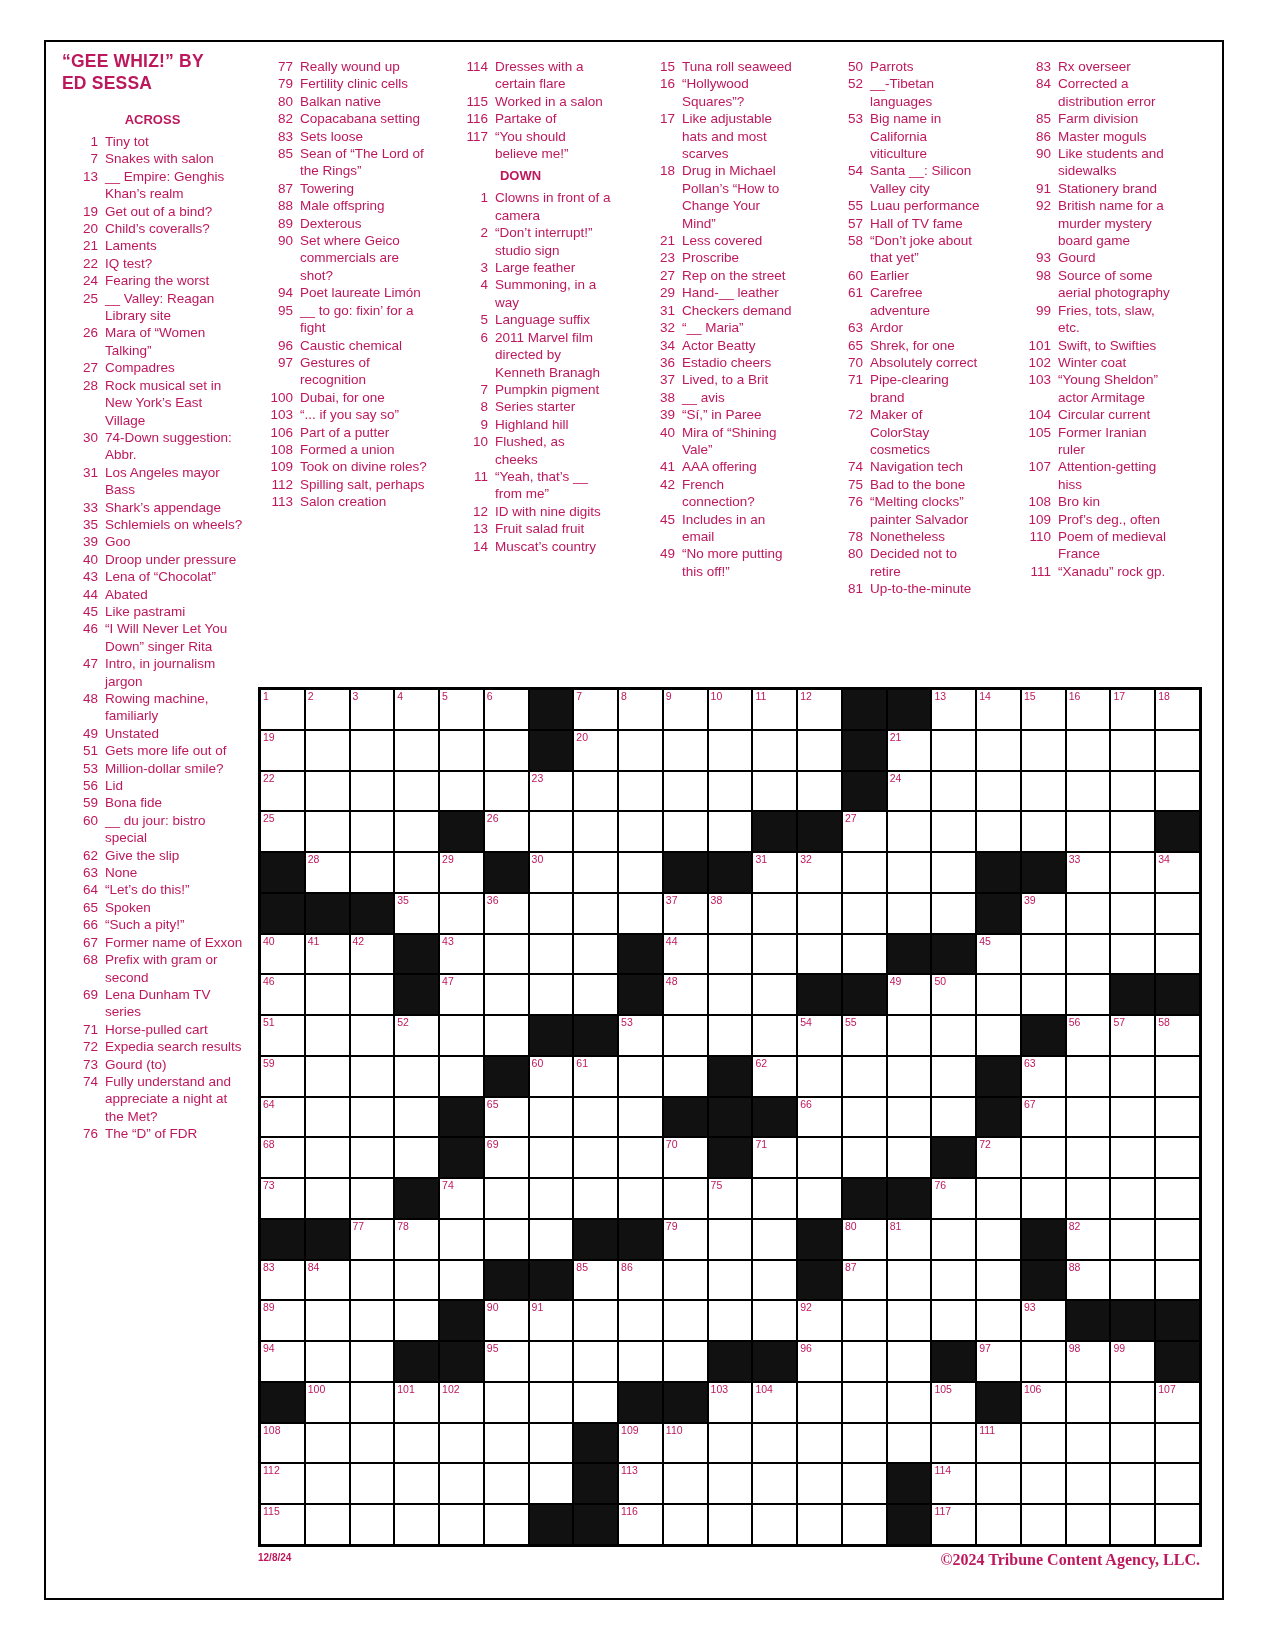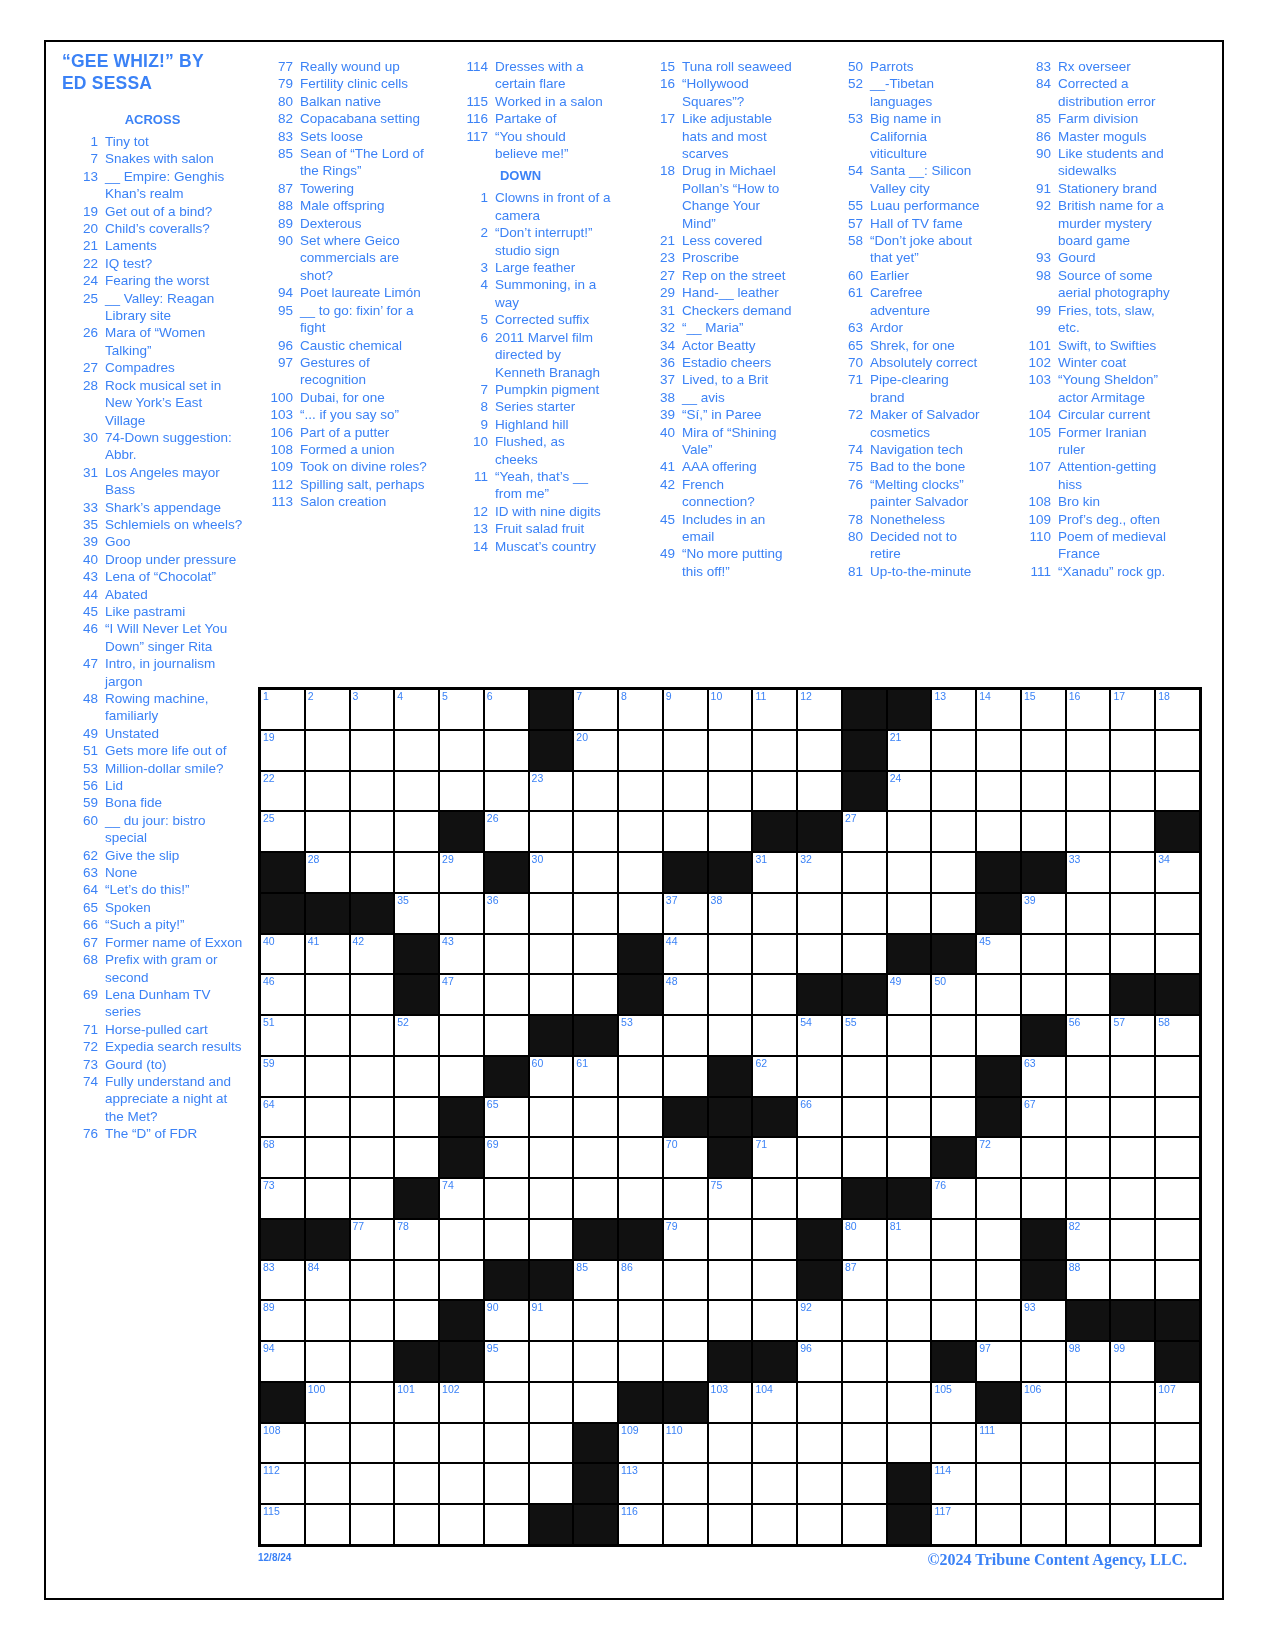--- a/index.html
+++ b/index.html
@@ -1,17 +1,17 @@
 <!DOCTYPE html>
 <html><head>
 <meta charset="utf-8">
 <style>
   html,body{margin:0;padding:0;background:#fff;}
   #page{position:relative;width:1265px;height:1638px;background:#fff;
-        font-family:"Liberation Sans", sans-serif;color:#3b82f6;overflow:hidden;}
+        font-family:"Liberation Sans", sans-serif;color:#be185d;overflow:hidden;}
   #frame{position:absolute;left:44px;top:40px;width:1176px;height:1556px;
          border:2px solid #000;}
   .title{position:absolute;left:62px;top:50px;font-size:17.5px;font-weight:bold;
          line-height:22px;letter-spacing:.2px;}
   .column{position:absolute;top:58px;}
   .clue-header{font-size:13px;font-weight:bold;text-align:center;margin:6px 0 6px 0;}
   .clue{display:flex;font-size:13.5px;line-height:17.4px;}
   .cnum{flex:none;text-align:right;padding-right:7px;}
   .ctext{flex:1;}
   
@@ -22,21 +22,21 @@
   .c5{left:798px;width:187px;} .c5 .cnum{width:65px;}
   .c6{left:980px;width:192px;} .c6 .cnum{width:71px;}
   
   #grid{position:absolute;left:258px;top:687px;width:940px;height:856px;
         border:2px solid #000;display:grid;
         grid-template-columns:repeat(21,1fr);grid-template-rows:repeat(21,1fr);}
   .cell{border:1px solid #000;position:relative;background:#fff;}
   .cell.black{background:#111;}
   .cellnum{position:absolute;left:2px;top:0px;font-size:10.5px;line-height:12px;}
   .footer-date{position:absolute;left:258px;top:1552px;font-size:10px;font-weight:bold;}
-  .footer-copy{position:absolute;right:78px;top:1551px;font-size:16px;font-weight:bold;
+  .footer-copy{position:absolute;right:65px;top:1551px;font-size:16px;font-weight:bold;
                font-family:"Liberation Serif", serif;}
 </style>
 </head>
 <body>
 
 <div id="page">
   <div id="frame"></div>
 
   <div class="title">
     <div>“GEE WHIZ!” BY</div>
@@ -334,21 +334,21 @@
         <div class="clue">
           <span class="cnum">3</span>
           <span class="ctext">Large feather</span>
         </div>
         <div class="clue">
           <span class="cnum">4</span>
           <span class="ctext">Summoning, in a way</span>
         </div>
         <div class="clue">
           <span class="cnum">5</span>
-          <span class="ctext">Corrected suffix</span>
+          <span class="ctext">Language suffix</span>
         </div>
         <div class="clue">
           <span class="cnum">6</span>
           <span class="ctext">2011 Marvel film directed by Kenneth Branagh</span>
         </div>
         <div class="clue">
           <span class="cnum">7</span>
           <span class="ctext">Pumpkin pigment</span>
         </div>
         <div class="clue">
@@ -510,21 +510,21 @@
         <div class="clue">
           <span class="cnum">70</span>
           <span class="ctext">Absolutely correct</span>
         </div>
         <div class="clue">
           <span class="cnum">71</span>
           <span class="ctext">Pipe-clearing brand</span>
         </div>
         <div class="clue">
           <span class="cnum">72</span>
-          <span class="ctext">Maker of Salvador cosmetics</span>
+          <span class="ctext">Maker of ColorStay cosmetics</span>
         </div>
         <div class="clue">
           <span class="cnum">74</span>
           <span class="ctext">Navigation tech</span>
         </div>
         <div class="clue">
           <span class="cnum">75</span>
           <span class="ctext">Bad to the bone</span>
         </div>
         <div class="clue">

